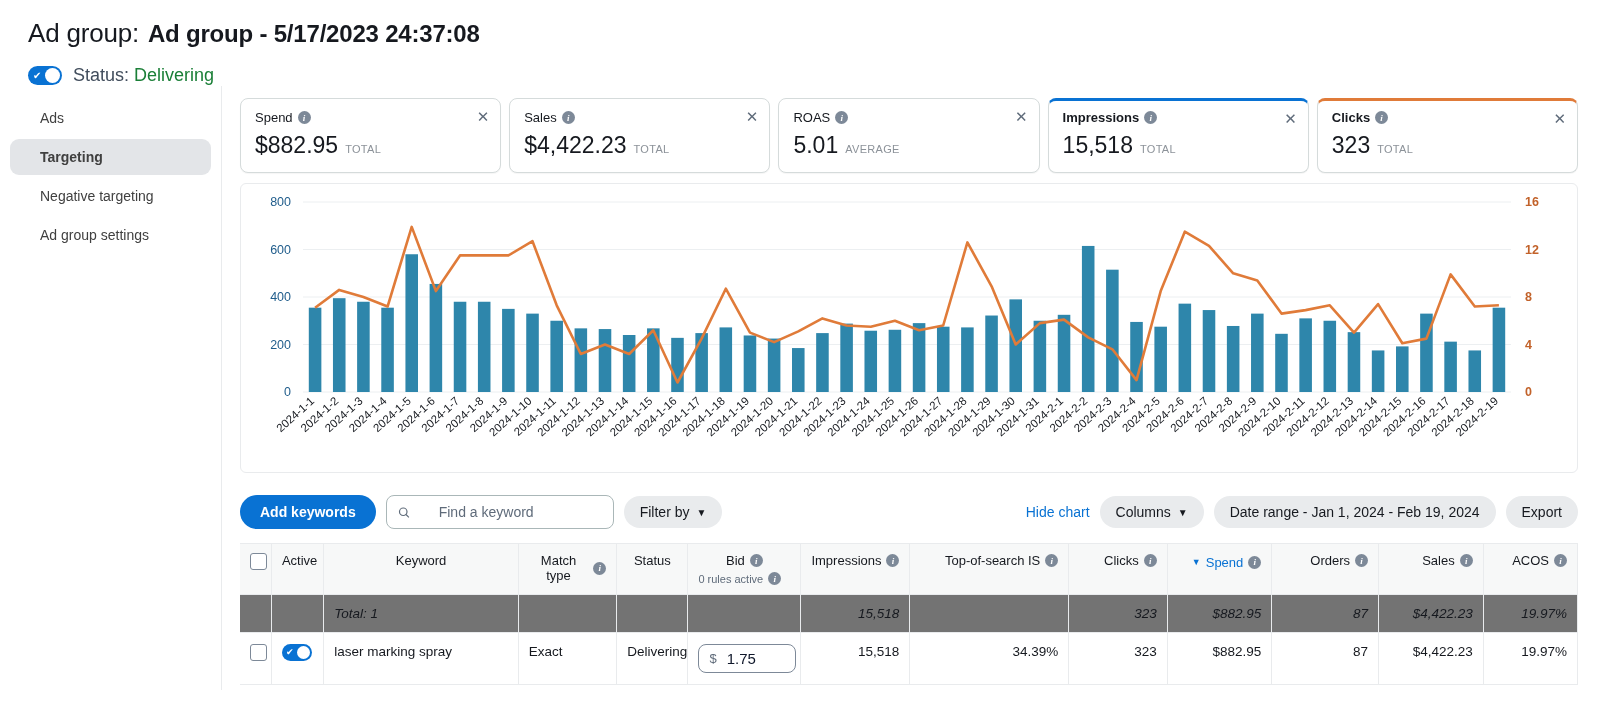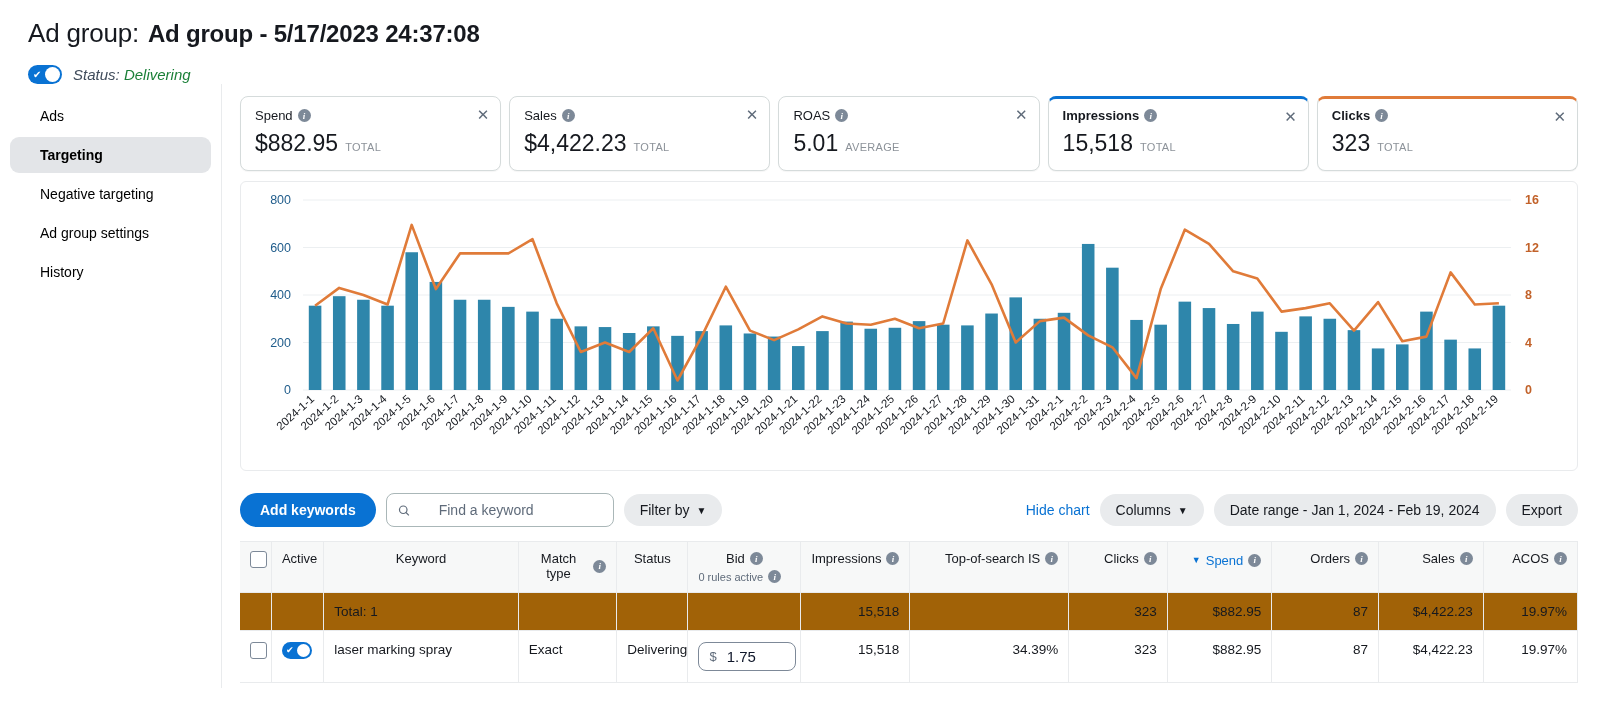--- a/index.html
+++ b/index.html
@@ -22,31 +22,31 @@
     width: 34px; height: 19px; border-radius: 10px; background: #0972d3;
     position: relative; flex: none; cursor: pointer;
   }
   .toggle::after {
     content: ""; position: absolute; top: 2px; right: 2px;
     width: 15px; height: 15px; border-radius: 50%; background: #fff;
   }
   .toggle .chk {
     position: absolute; left: 5px; top: 3px; color: #fff; font-size: 10px; line-height: 13px;
   }
-  .status-label { font-size: 15px; color: #414d5c; font-style: italic; }
+  .status-label { font-size: 18px; color: #414d5c; }
   .status-value { color: #1a7f37; }
 
   
   .body-wrap { display: flex; height: 604px; }
   .sidebar {
     width: 222px; flex: none; border-right: 1px solid #e9ebed;
     padding-top: 14px; background: #fff;
   }
   .nav-item {
-    font-size: 14px; color: #000000; padding: 10px 14px 10px 30px;
+    font-size: 14px; color: #404040; padding: 10px 14px 10px 30px;
     margin: 0 10px 3px 10px; border-radius: 9px; cursor: pointer;
   }
   .nav-item.active { background: #e3e5e8; font-weight: 700; }
 
   .content { flex: 1; padding: 12px 22px 0 18px; min-width: 0; }
 
   
   .cards { display: flex; gap: 8px; }
   .card {
     flex: 1; background: #fff; border: 1px solid #d5dbdb; border-radius: 8px;
@@ -117,21 +117,21 @@
   table.kw th .hcell { display: inline-flex; align-items: center; gap: 5px; }
   table.kw th.num .hcell { justify-content: flex-end; }
   th.sorted .hcell { color: #0972d3; }
   .sort-caret { color: #0972d3; font-size: 9px; }
   .sub-note { display: flex; align-items: center; gap: 5px; font-size: 11px; color: #5f6b7a; margin-top: 4px; }
   table.kw td {
     border-bottom: 1px solid #e9ebed; border-right: 1px solid #e9ebed;
     font-size: 13.5px; color: #16191f; padding: 11px 10px; vertical-align: top;
   }
   table.kw td.num { text-align: right; }
-  tr.total-row td { background: #a16207; }
+  tr.total-row td { background: #737373; font-style: italic; }
   .cell-green { color: #1a7f37; }
   .row-toggle {
     width: 30px; height: 17px; border-radius: 9px; background: #0972d3; position: relative; cursor: pointer;
   }
   .row-toggle::after { content:""; position:absolute; top:2px; right:2px; width:13px; height:13px; border-radius:50%; background:#fff; }
   .row-toggle .chk { position:absolute; left:4px; top:2px; color:#fff; font-size:9px; line-height:12px; }
   .checkbox {
     width: 17px; height: 17px; border: 1px solid #7d8998; border-radius: 3px; background: #fff; cursor: pointer;
   }
   .bid-input {
@@ -162,21 +162,20 @@
     </div>
   </div>
 
   <div class="body-wrap">
 
     <div class="sidebar">
       <div class="nav-item"><span>Ads</span></div>
       <div class="nav-item active"><span>Targeting</span></div>
       <div class="nav-item"><span>Negative targeting</span></div>
       <div class="nav-item"><span>Ad group settings</span></div>
-      <div class="nav-item"><span>History</span></div>
     </div>
 
     <div class="content">
 
       <div class="cards">
         <div class="card">
           <div class="card-label">
             <span>Spend</span>
             <span class="info-i">i</span>
           </div>

